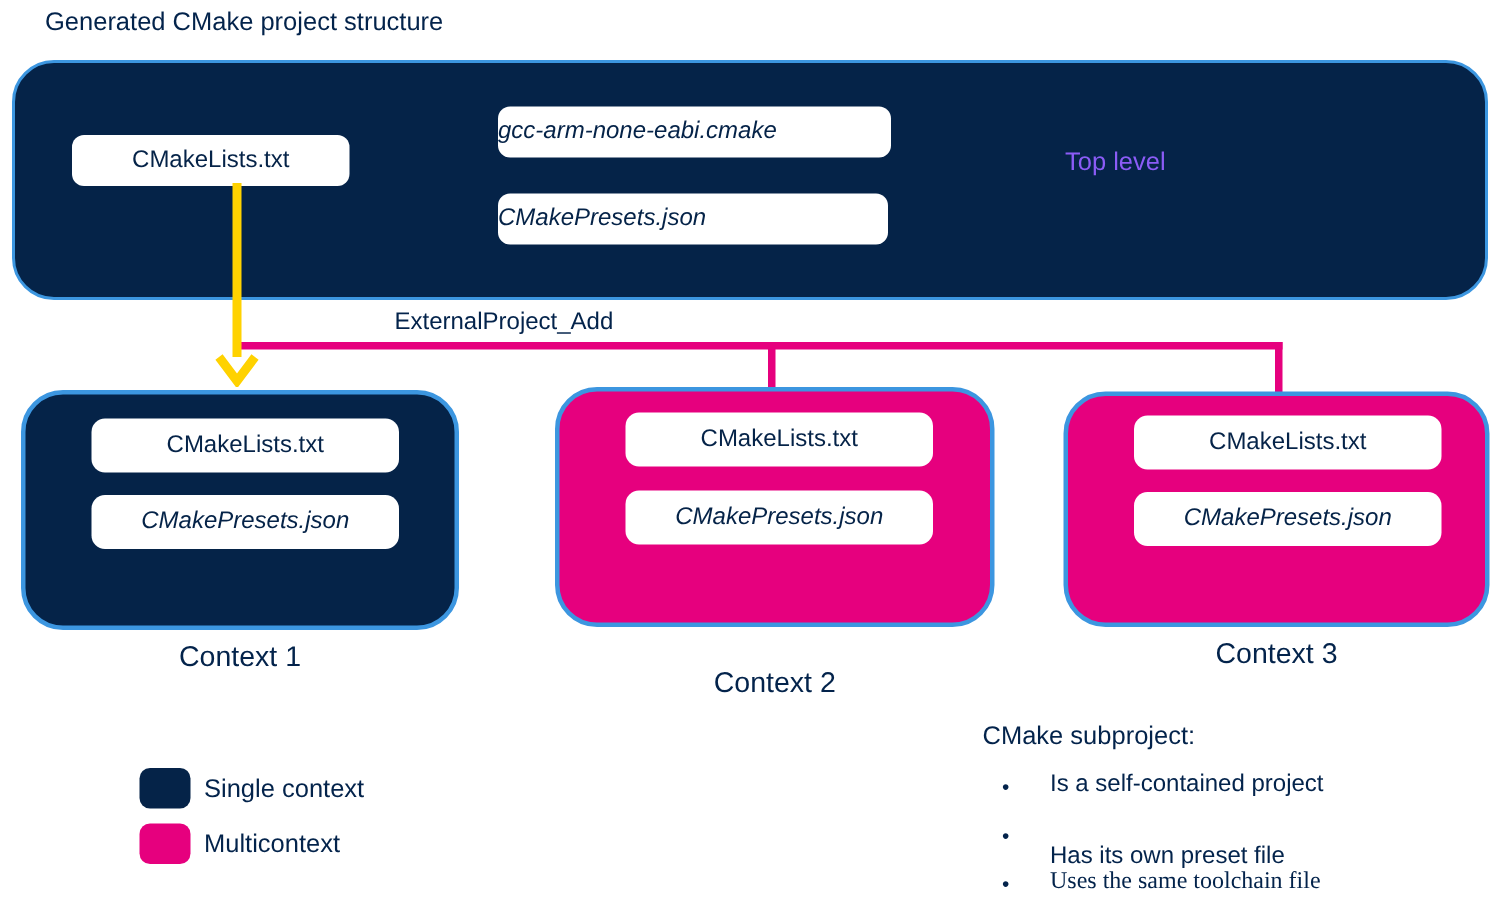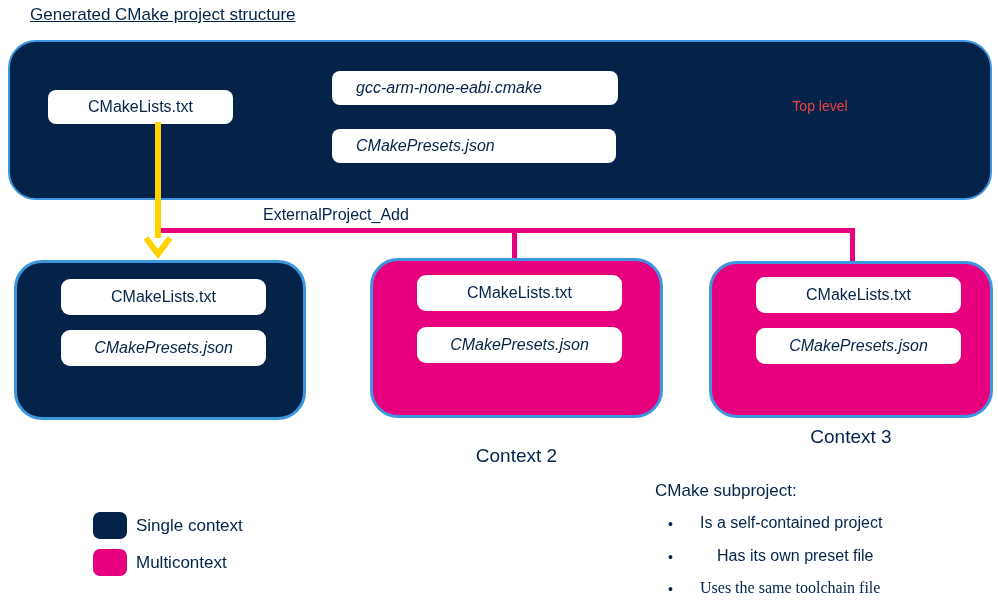--- a/index.html
+++ b/index.html
@@ -3,37 +3,37 @@
 <meta charset="utf-8">
 <style>
   html,body { margin:0; padding:0; background:#ffffff; }
   .canvas {
     position:relative; width:998px; height:602px; overflow:hidden;
     background:#ffffff; font-family:"Liberation Sans", sans-serif;
     color:#03234b;
   }
   .abs { position:absolute; }
 
-  .page-title { left:30px; top:5px; font-size:17px;text-decoration:underline; }
+  .page-title { left:30px; top:5px; font-size:17px; }
 
   
   .top-level {
     left:8px; top:40px; width:980px; height:156px;
     background:#052348; border:2px solid #3c96e0; border-radius:28px;
   }
   .file-box {
     position:absolute; background:#ffffff; border-radius:8px;
     color:#052348; font-size:16px;
     display:flex; align-items:center; justify-content:center;
   }
-  .file-box.left-pad { justify-content:flex-start; padding-left:24px; }
+  .file-box.left-pad { justify-content:flex-start; }
   .italic { font-style:italic; }
   .top-level-label {
     position:absolute; left:700px; top:56px; width:220px;
-    text-align:center; color:#ef4444; font-size:14px;
+    text-align:left; color:#8b5cf6; font-size:17px;
   }
 
   
   .pink-line { background:#e6007e; }
   .yellow-line { background:#ffd200; }
   .connector-label { left:263px; top:206px; font-size:16px; }
 
   
   .context {
     position:absolute; border:3px solid #3c96e0; border-radius:28px;
@@ -75,20 +75,21 @@
 
   <div class="abs yellow-line" style="left:155px; top:122px; width:6px; height:116px;"></div>
   <svg class="abs" style="left:142px; top:235px;" width="32" height="23" viewBox="0 0 32 23">
     <polyline points="4,3 16,19 28,3" fill="none" stroke="#ffd200" stroke-width="6"></polyline>
   </svg>
 
   <div class="context single" style="left:14px; top:260px; width:286px; height:154px;">
     <div class="file-box" style="top:16px;">CMakeLists.txt</div>
     <div class="file-box italic" style="top:67px;">CMakePresets.json</div>
   </div>
+  <div class="abs context-label" style="left:14px; top:428px; width:292px;">Context 1</div>
 
   <div class="context multi" style="left:370px; top:258px; width:287px; height:154px;">
     <div class="file-box" style="top:14px;">CMakeLists.txt</div>
     <div class="file-box italic" style="top:66px;">CMakePresets.json</div>
   </div>
   <div class="abs context-label" style="left:370px; top:427px; width:293px;margin-top:18px;">Context 2</div>
 
   <div class="context multi" style="left:709px; top:261px; width:278px; height:151px;">
     <div class="file-box" style="top:13px;">CMakeLists.txt</div>
     <div class="file-box italic" style="top:64px;">CMakePresets.json</div>
@@ -97,17 +98,17 @@
 
   <div class="abs legend-swatch single" style="left:93px; top:512px;"></div>
   <div class="abs legend-label" style="left:136px; top:516px;">Single context</div>
   <div class="abs legend-swatch multi" style="left:93px; top:549px;"></div>
   <div class="abs legend-label" style="left:136px; top:553px;">Multicontext</div>
 
   <div class="abs notes-heading" style="left:655px; top:481px;">CMake subproject:</div>
   <div class="abs bullet-dot" style="left:668px; top:516px;">•</div>
   <div class="abs bullet-text" style="left:700px; top:514px;">Is a self-contained project</div>
   <div class="abs bullet-dot" style="left:668px; top:549px;">•</div>
-  <div class="abs bullet-text" style="left:700px; top:547px;margin-left:17px;">Has its own preset file</div>
+  <div class="abs bullet-text" style="left:700px; top:562px;">Has its own preset file</div>
   <div class="abs bullet-dot" style="left:668px; top:581px;">•</div>
   <div class="abs bullet-text" style="left:700px; top:579px;font-family:Liberation Serif, serif;">Uses the same toolchain file</div>
 
 </div>
 
 </body></html>

